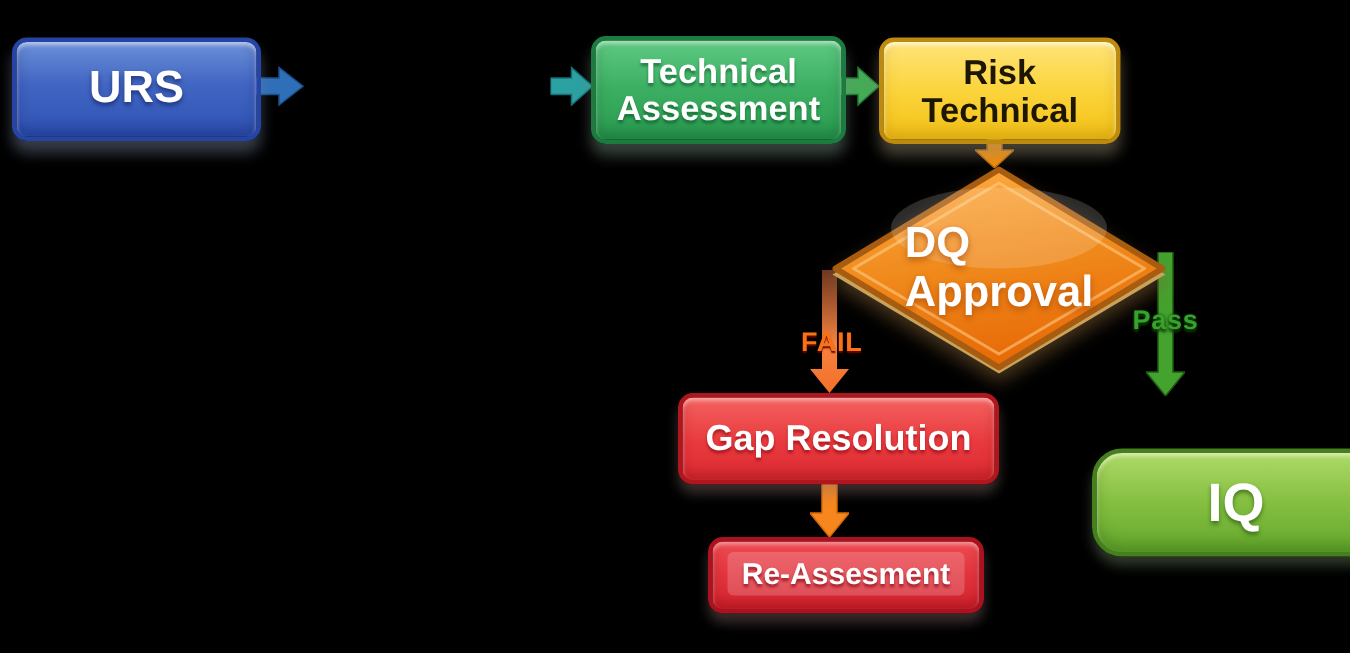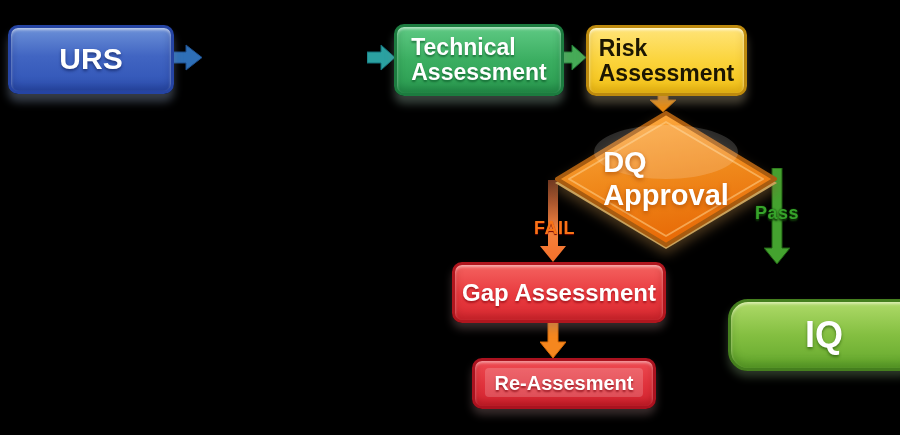--- a/index.html
+++ b/index.html
@@ -2,21 +2,21 @@
 <html><head>
 <meta charset="utf-8">
 <style>
   html,body{margin:0;padding:0;background:#000;}
   #stage{
     position:relative;width:900px;height:435px;background:#000;overflow:hidden;
     font-family:"Liberation Sans","DejaVu Sans",sans-serif;
   }
   .node{
     position:absolute;display:flex;align-items:center;justify-content:center;
-    text-align:left;font-weight:700;border-radius:10px;z-index:2;
+    text-align:center;font-weight:700;border-radius:10px;z-index:2;
   }
   .node .lbl{white-space:pre-line;line-height:1.08;z-index:2;}
   
   .urs{
     left:8px;top:25px;width:160px;height:63px;
     background:linear-gradient(180deg,#6b90d8 0%,#4165c2 45%,#2f53b5 100%);
     border:3px solid #2544a3;
     box-shadow:inset 0 2px 3px rgba(255,255,255,.55),inset 0 -5px 9px rgba(0,10,70,.28),0 8px 9px rgba(120,135,160,.45);
     color:#fff;font-size:30px;text-shadow:0 2px 3px rgba(10,25,80,.6);
   }
@@ -105,21 +105,21 @@
     <span class="lbl">Technical
 Assessment</span>
   </div>
 
   <svg class="conn" style="left:557px;top:44px" width="30" height="27" viewBox="0 0 30 27">
     <polygon points="0,8 15,8 15,1 29,13.5 15,26 15,19 0,19" fill="#46ab57" stroke="#1f7a33" stroke-width="1"></polygon>
   </svg>
 
   <div class="node risk">
     <span class="lbl">Risk
-Assessment</span>
+Technical</span>
   </div>
 
   <svg class="conn" style="left:650px;top:91px" width="26" height="21" viewBox="0 0 26 21">
     <polygon points="8,0 18,0 18,9 26,9 13,21 0,9 8,9" fill="#ef8d0c" stroke="#b5650a" stroke-width="1"></polygon>
   </svg>
 
   <div class="diamond-wrap">
     <svg width="230" height="146" viewBox="0 0 230 146">
       <defs>
         <linearGradient id="dqGrad" x1="0" y1="0" x2="0.25" y2="1">
@@ -148,21 +148,21 @@
     <polygon points="8,0 18,0 18,66 26,66 13,82 0,66 8,66" fill="url(#failGrad)"></polygon>
   </svg>
   <span class="edge-label fail-label">FAIL</span>
 
   <svg class="conn" style="left:764px;top:168px" width="26" height="96" viewBox="0 0 26 96">
     <polygon points="8,0 18,0 18,80 26,80 13,96 0,80 8,80" fill="#44a22f" stroke="#1e5c12" stroke-width="1"></polygon>
   </svg>
   <span class="edge-label pass-label">Pass</span>
 
   <div class="node gap">
-    <span class="lbl">Gap Assessment</span>
+    <span class="lbl">Gap Resolution</span>
   </div>
 
   <svg class="conn" style="left:540px;top:317px" width="26" height="41" viewBox="0 0 26 41">
     <polygon points="8,0 18,0 18,25 26,25 13,41 0,25 8,25" fill="#f5871e" stroke="#d96a08" stroke-width="1"></polygon>
   </svg>
 
   <div class="node re">
     <div class="band"></div>
     <span class="lbl">Re-Assesment</span>
   </div>

